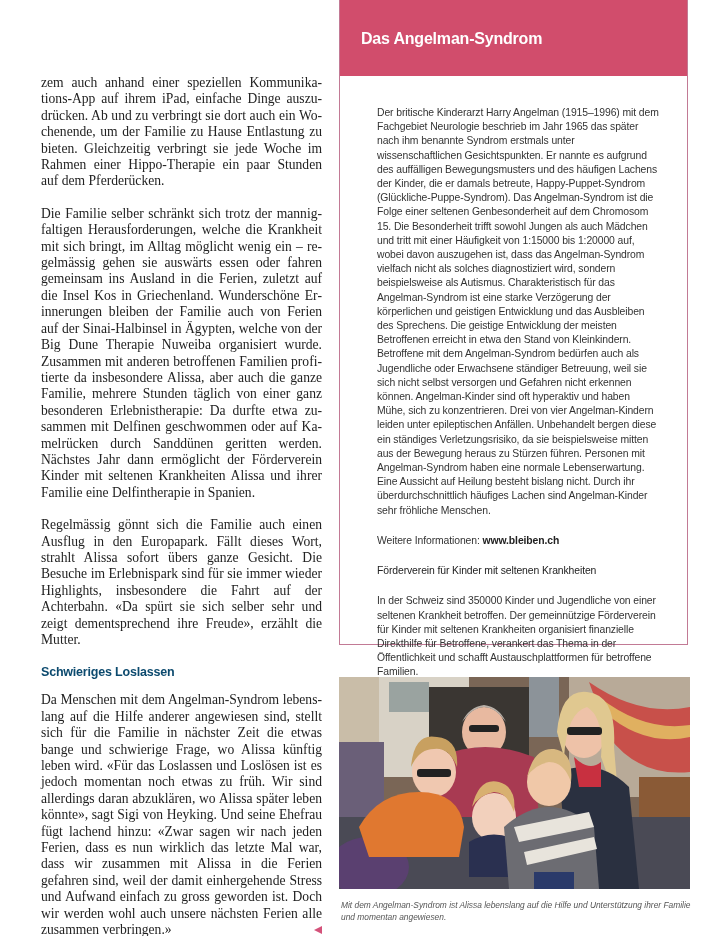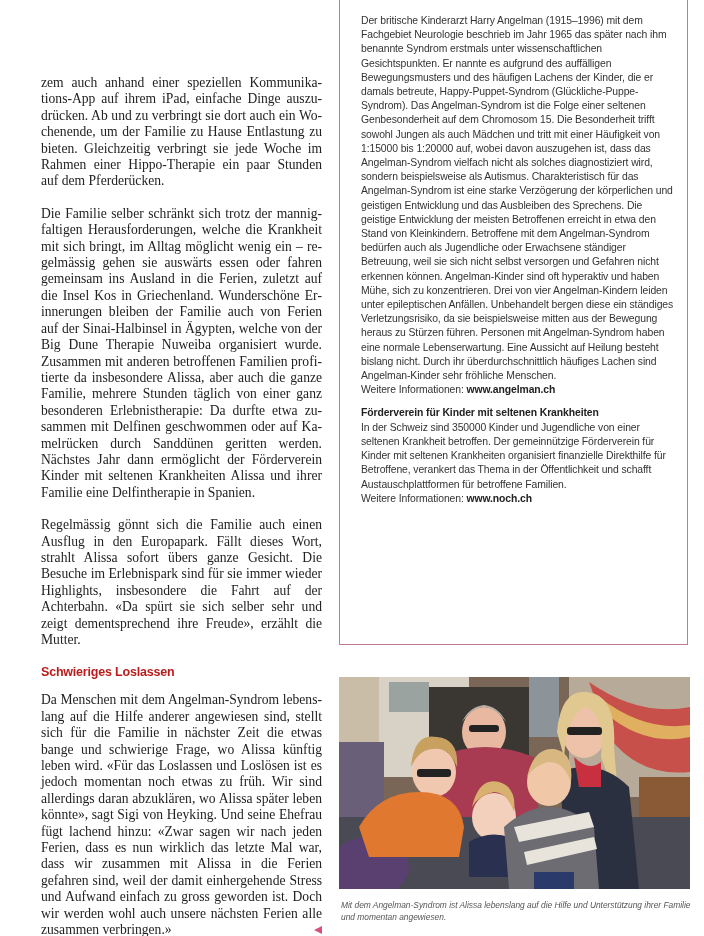--- a/index.html
+++ b/index.html
@@ -6,21 +6,21 @@
     body { width: 704px; height: 936px; position: relative; overflow: hidden; }
     .col-left {
       position: absolute; left: 41px; top: 75px; width: 281px;
       font-family: "Liberation Serif", "DejaVu Serif", serif;
       font-size: 13.6px; line-height: 16.4px; color: #222;
       text-align: justify; hyphens: manual;
     }
     .col-left p { margin: 0 0 16px 0; }
     .col-left h3 {
       margin: 0; font-family: "Liberation Sans", "DejaVu Sans", sans-serif;
-      font-size: 12.5px; font-weight: bold; color: #b91c1c; line-height: 16px;
+      font-size: 12.5px; font-weight: bold; color: #0c4a6e; line-height: 16px;
       letter-spacing: -0.2px;
     }
     .col-left p.after-h { margin-top: 12px; }
     .end-mark {
       display: inline-block; width: 0; height: 0;
       border-top: 4px solid transparent; border-bottom: 4px solid transparent;
       border-right: 8px solid #d4527a; float: right; margin-top: 4px;
     }
     .box {
       position: absolute; left: 339px; top: 0; width: 349px; height: 645px;
@@ -34,23 +34,23 @@
       position: absolute; left: 21px; top: 30px;
       font-family: "Liberation Sans", "DejaVu Sans", sans-serif;
       font-weight: bold; font-size: 16px; color: #ffffff; letter-spacing: -0.2px;
     }
     .box-body {
       padding: 14px 10px 0 21px;
       font-family: "Liberation Sans", "DejaVu Sans", sans-serif;
       font-size: 10.4px; line-height: 14.2px; color: #333;
       letter-spacing: -0.1px;
     }
-    .box-body p { margin: 0; }
+    .box-body p { margin: 16px; }
     .box-body .sub {
-      font-weight: bold; color: #222; margin-top: 9px;
+      font-weight: normal; color: #222; margin-top: 9px;
     }
     .box-body b { color: #222; }
     .photo {
       position: absolute; left: 339px; top: 677px; width: 351px; height: 212px;
       overflow: hidden; background: #6a5a4e;
     }
     .caption {
       position: absolute; left: 341px; top: 900px; width: 350px;
       font-family: "Liberation Sans", "DejaVu Sans", sans-serif;
       font-style: italic; font-size: 8.4px; line-height: 11.5px; color: #555;
@@ -61,23 +61,26 @@
 
 <div class="col-left">
   <p>zem auch anhand einer speziellen Kommunika­tions-App auf ihrem iPad, einfache Dinge auszu­drücken. Ab und zu verbringt sie dort auch ein Wo­chenende, um der Familie zu Hause Entlastung zu bieten. Gleichzeitig verbringt sie jede Woche im Rahmen einer Hippo-Therapie ein paar Stunden auf dem Pferderücken.</p>
   <p>Die Familie selber schränkt sich trotz der mannig­faltigen Herausforderungen, welche die Krankheit mit sich bringt, im Alltag möglicht wenig ein – re­gelmässig gehen sie auswärts essen oder fahren gemeinsam ins Ausland in die Ferien, zuletzt auf die Insel Kos in Griechenland. Wunderschöne Er­innerungen bleiben der Familie auch von Ferien auf der Sinai-Halbinsel in Ägypten, welche von der Big Dune Therapie Nuweiba organisiert wurde. Zu­sammen mit anderen betroffenen Familien profi­tierte da insbesondere Alissa, aber auch die ganze Familie, mehrere Stunden täglich von einer ganz besonderen Erlebnistherapie: Da durfte etwa zu­sammen mit Delfinen geschwommen oder auf Ka­melrücken durch Sanddünen geritten werden. Nächstes Jahr dann ermöglicht der Förderverein Kinder mit seltenen Krankheiten Alissa und ihrer Familie eine Delfintherapie in Spanien.</p>
   <p>Regelmässig gönnt sich die Familie auch einen Aus­flug in den Europapark. Fällt dieses Wort, strahlt Alissa sofort übers ganze Gesicht. Die Besuche im Erlebnispark sind für sie immer wieder Highlights, insbesondere die Fahrt auf der Achterbahn. «Da spürt sie sich selber sehr und zeigt dementspre­chend ihre Freude», erzählt die Mutter.</p>
   <h3>Schwieriges Loslassen</h3>
   <p class="after-h"><span>Da Menschen mit dem Angelman-Syndrom lebens­lang auf die Hilfe anderer angewiesen sind, stellt sich für die Familie in nächster Zeit die etwas bange und schwierige Frage, wo Alissa künftig leben wird. «Für das Loslassen und Loslösen ist es jedoch momentan noch etwas zu früh. Wir sind allerdings daran abzu­klären, wo Alissa später leben könnte», sagt Sigi von Heyking. Und seine Ehefrau fügt lachend hinzu: «Zwar sagen wir nach jeden Ferien, dass es nun wirklich das letzte Mal war, dass wir zusammen mit Alissa in die Ferien gefahren sind, weil der damit ein­hergehende Stress und Aufwand einfach zu gross geworden ist. Doch wir werden wohl auch unsere nächsten Ferien alle zusammen verbringen.»</span><span class="end-mark"></span></p>
 </div>
 
 <div class="box">
+  <div class="box-header">
+    <div class="box-title">Das Angelman-Syndrom</div>
+  </div>
   <div class="box-body">
     <p>Der britische Kinderarzt Harry Angelman (1915–1996) mit dem Fachgebiet Neurologie beschrieb im Jahr 1965 das später nach ihm benannte Syndrom erstmals unter wissenschaftlichen Gesichtspunkten. Er nannte es aufgrund des auffälligen Bewegungsmusters und des häufigen Lachens der Kinder, die er damals betreute, Happy-Puppet-Syndrom (Glückliche-Puppe-Syndrom). Das Angelman-Syndrom ist die Folge einer seltenen Genbesonderheit auf dem Chromosom 15. Die Be­sonderheit trifft sowohl Jungen als auch Mädchen und tritt mit einer Häufigkeit von 1:15000 bis 1:20000 auf, wobei davon auszugehen ist, dass das Angelman-Syndrom vielfach nicht als solches diagnostiziert wird, sondern beispielsweise als Autismus. Charakteristisch für das Angelman-Syndrom ist eine starke Verzögerung der körperlichen und geistigen Entwicklung und das Ausbleiben des Sprechens. Die geistige Entwicklung der meisten Betroffenen erreicht in etwa den Stand von Klein­kindern. Betroffene mit dem Angelman-Syndrom bedürfen auch als Jugendliche oder Erwachsene ständiger Betreuung, weil sie sich nicht selbst versorgen und Gefahren nicht erkennen können. Angelman-Kinder sind oft hyperaktiv und haben Mühe, sich zu konzentrieren. Drei von vier Angelman-Kindern leiden unter epileptischen Anfällen. Unbehandelt bergen diese ein ständiges Verletzungsrisiko, da sie beispiels­weise mitten aus der Bewegung heraus zu Stürzen führen. Personen mit Angelman-Syndrom haben eine normale Lebens­erwartung. Eine Aussicht auf Heilung besteht bislang nicht. Durch ihr überdurchschnittlich häufiges Lachen sind Angelman-Kinder sehr fröhliche Menschen.</p>
-    <p><span>Weitere Informationen: </span><b>www.angelman.ch</b></p>
+    <p><span>Weitere Informationen: </span><b>www.bleiben.ch</b></p>
     <p class="sub">Förderverein für Kinder mit seltenen Krankheiten</p>
     <p>In der Schweiz sind 350000 Kinder und Jugendliche von einer seltenen Krankheit betroffen. Der gemeinnützige Förderverein für Kinder mit seltenen Krankheiten organisiert finanzielle Direkt­hilfe für Betroffene, verankert das Thema in der Öffentlichkeit und schafft Austauschplattformen für betroffene Familien.</p>
     <p><span>Weitere Informationen: </span><b>www.noch.ch</b></p>
   </div>
 </div>
 
 <div class="photo">
   <svg width="351" height="212" viewBox="0 0 351 212" xmlns="http://www.w3.org/2000/svg">
     <rect x="0" y="0" width="351" height="212" fill="#7a6656"></rect>
     <rect x="0" y="0" width="45" height="110" fill="#c9bda8"></rect>

